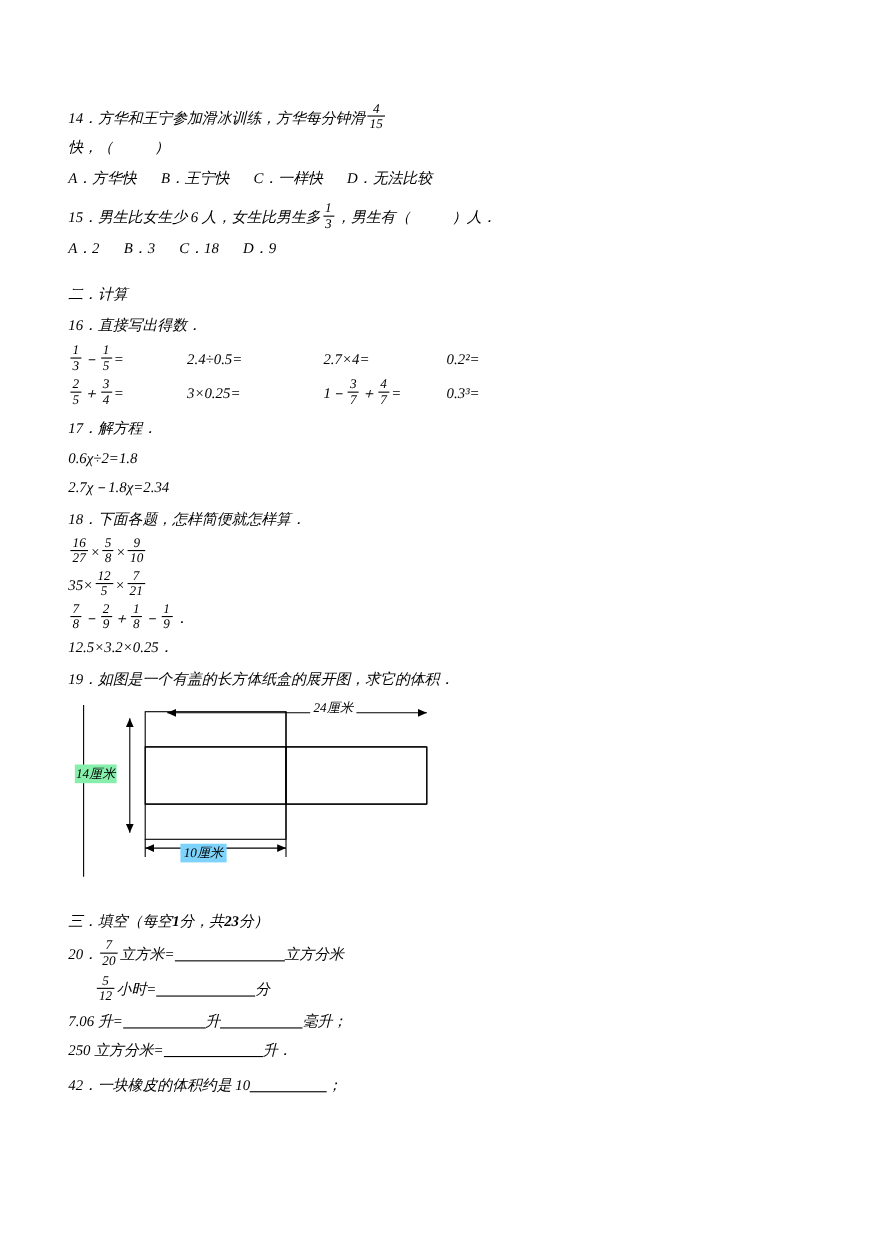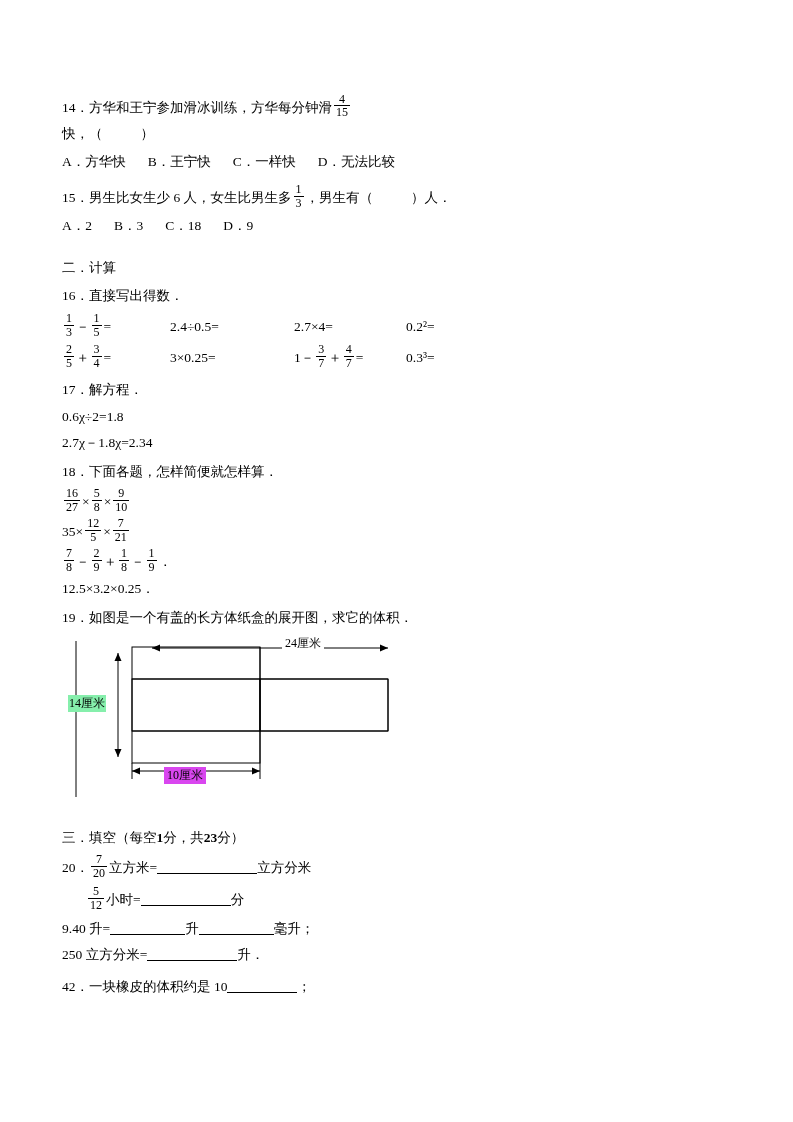--- a/index.html
+++ b/index.html
@@ -13,20 +13,21 @@
     font-family: "Liberation Serif", serif;
     color: #000000;
     position: relative;
   }
   .page {
     position: relative;
     width: 793px;
     height: 1122px;
     box-sizing: border-box;
     padding: 95px 62px 40px 62px;
+    font-style: italic;
   }
   .q {
     font-size: 13.5px;
     line-height: 26px;
     margin: 0 0 2px 0;
     position: relative;
   }
   .q-line {
     display: block;
     white-space: nowrap;
@@ -212,37 +213,37 @@
       <polygon points="190,132 182,128.5 182,135.5" fill="#000"></polygon>
       <line x1="62" y1="124" x2="62" y2="140" stroke="#000" stroke-width="1"></line>
       <line x1="190" y1="124" x2="190" y2="140" stroke="#000" stroke-width="1"></line>
 
       <line x1="48" y1="14" x2="48" y2="118" stroke="#000" stroke-width="1"></line>
       <polygon points="48,14 44.5,22 51.5,22" fill="#000"></polygon>
       <polygon points="48,118 44.5,110 51.5,110" fill="#000"></polygon>
     </svg>
     <div style="position:absolute; left:212px; top:-4px; font-size:12px; background:#fff; padding:0 3px;">24厘米</div>
     <div style="position:absolute; left:-2px; top:56px; font-size:12px; background:#86efac; padding:0 1px;">14厘米</div>
-    <div style="position:absolute; left:94px; top:128px; font-size:12px; background:#d946ef; padding:0 3px;text-align:center;">10厘米</div>
+    <div style="position:absolute; left:94px; top:128px; font-size:12px; background:#7dd3fc; padding:0 3px;text-align:center;">10厘米</div>
   </div>
 
   <div class="sec-title" style="margin-top:26px;">
     <span>三．填空（每空</span><b>1</b><span>分，共</span><b>23</b><span>分）</span>
   </div>
 
   <div class="q" style="line-height:30px;">
     <span>20．</span><span class="frac"><span class="num">7</span><span class="den">20</span></span><span>立方米=</span><span class="fill-line fl-100"></span><span>立方分米</span>
   </div>
 
   <div class="q" style="line-height:30px; padding-left:24px;">
     <span class="frac"><span class="num">5</span><span class="den">12</span></span><span>小时=</span><span class="fill-line fl-90"></span><span>分</span>
   </div>
 
   <div class="q" style="line-height:24px;">
-    <span>9.40 升=</span><span class="fill-line fl-75"></span><span>升</span><span class="fill-line fl-75"></span><span>毫升；</span>
+    <span>7.06 升=</span><span class="fill-line fl-75"></span><span>升</span><span class="fill-line fl-75"></span><span>毫升；</span>
   </div>
 
   <div class="q" style="line-height:24px;">
     <span>250 立方分米=</span><span class="fill-line fl-90"></span><span>升．</span>
   </div>
 
   <div class="q" style="line-height:28px; margin-top:6px;">
     <span>42．</span><span>一块橡皮的体积约是 10</span><span class="fill-line fl-70"></span><span>；</span>
   </div>
 

